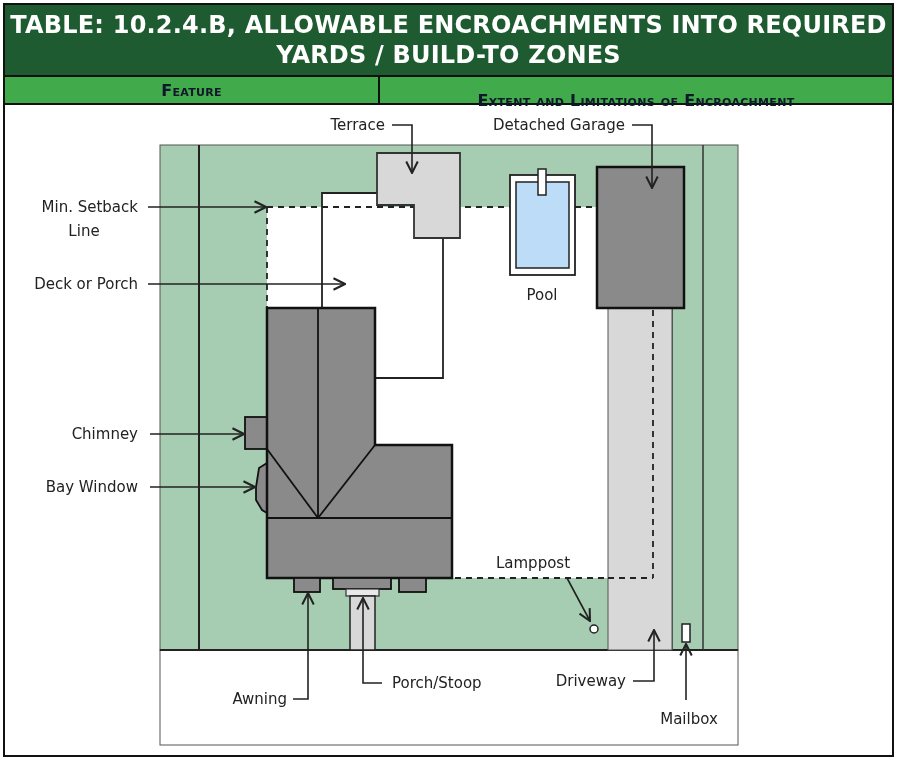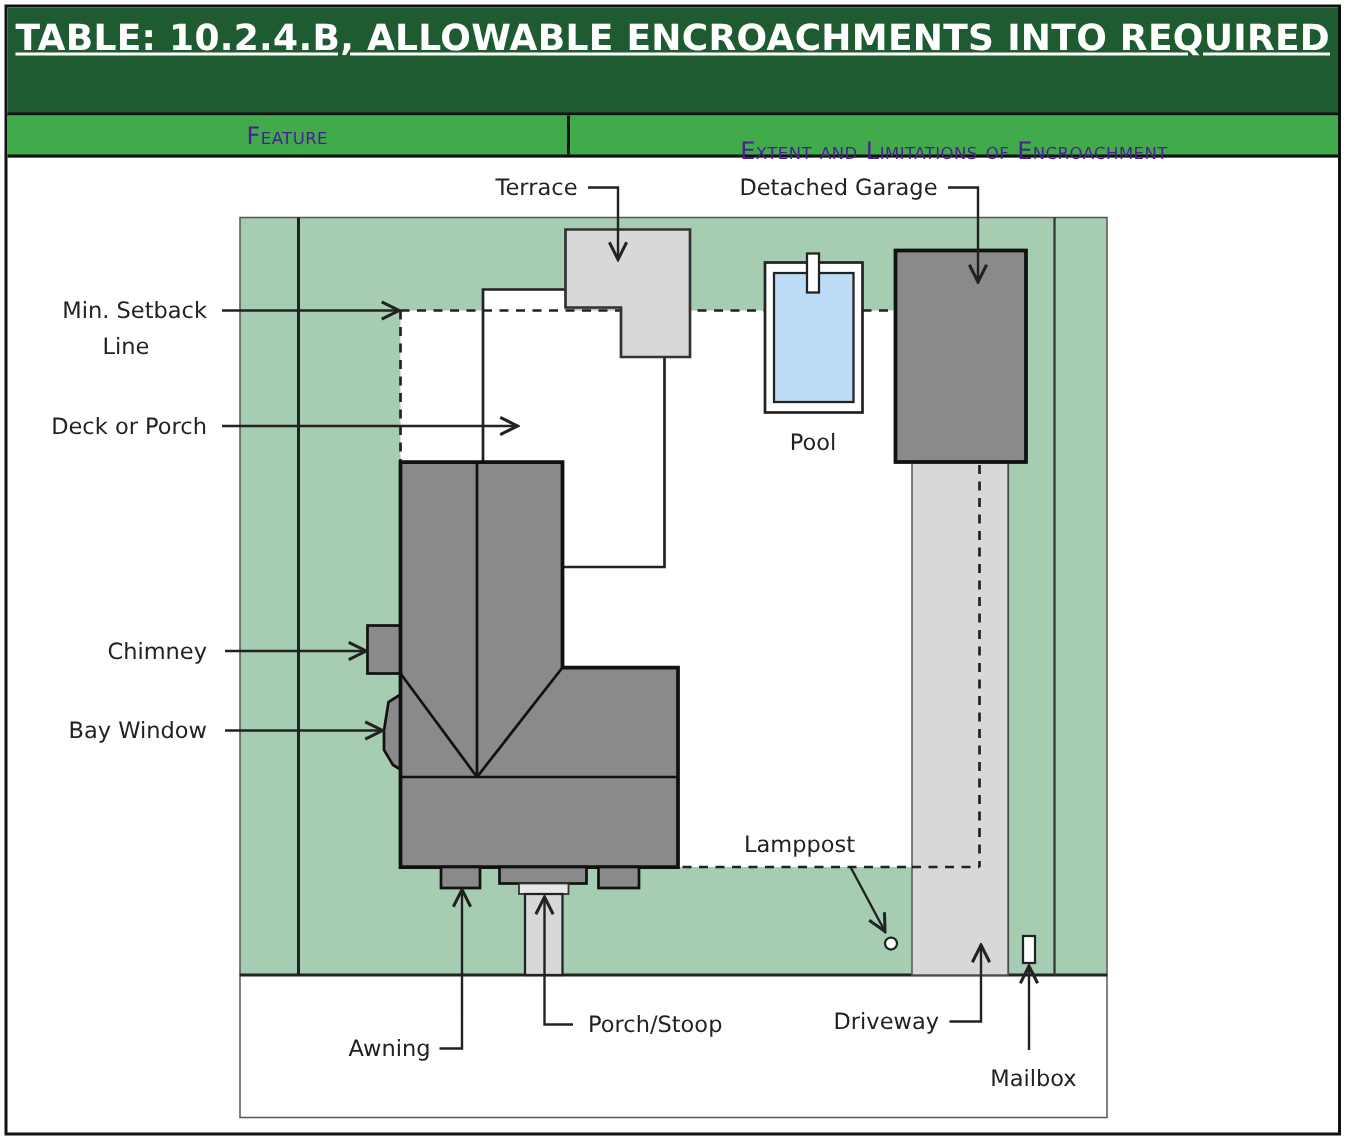--- a/index.html
+++ b/index.html
@@ -4,37 +4,38 @@
 <style>
   html, body { margin: 0; padding: 0; background: #ffffff; }
   body { width: 900px; height: 763px; position: relative; overflow: hidden;
          font-family: "DejaVu Sans", sans-serif; }
   .frame { position: absolute; left: 3px; top: 3px; width: 891px; height: 754px;
            border: 2px solid #111; box-sizing: border-box; background: #fff; }
   .title-band { position: absolute; left: 0; top: 0; width: 100%; height: 72px;
                 background: #1f5b31; border-bottom: 2px solid #111; box-sizing: border-box;
                 color: #fff; text-align: center; font-weight: bold; font-size: 24px;
                 line-height: 30px; padding-top: 5px; letter-spacing: 0.2px; }
-  .title-band span { display: block; text-decoration: underline; }
+  .title-band span { display: block; }
   .header-row { position: absolute; left: 0; top: 72px; width: 100%; height: 28px;
                 background: #41aa4b; border-bottom: 2px solid #111; box-sizing: border-box;
-                display: flex; color: #4c1d95; font-size: 16px; }
+                display: flex; color: #0f172a; font-size: 16px; font-weight: bold; }
   .header-cell { display: flex; align-items: center; justify-content: center;
                  font-variant: small-caps; letter-spacing: 0.3px; }
   .header-cell.feature { width: 375px; border-right: 2px solid #111; box-sizing: border-box; }
   .header-cell.extent { flex: 1; margin-top: 20px; }
   svg.diagram { position: absolute; left: 0; top: 0; }
   svg text { font-family: "DejaVu Sans", sans-serif; font-size: 15px; fill: #222; }
 </style>
 </head>
 <body>
 
 <div class="frame">
   <div class="title-band">
     <span>TABLE: 10.2.4.B, ALLOWABLE ENCROACHMENTS INTO REQUIRED</span>
+    <span>YARDS / BUILD-TO ZONES</span>
   </div>
   <div class="header-row">
     <div class="header-cell feature">Feature</div>
     <div class="header-cell extent">Extent and Limitations of Encroachment</div>
   </div>
 </div>
 
 <svg class="diagram" width="900" height="763" viewBox="0 0 900 763">
   <defs>
     <marker id="arrow" viewBox="0 0 10 10" refX="9" refY="5" markerWidth="9" markerHeight="9" orient="auto-start-reverse">

